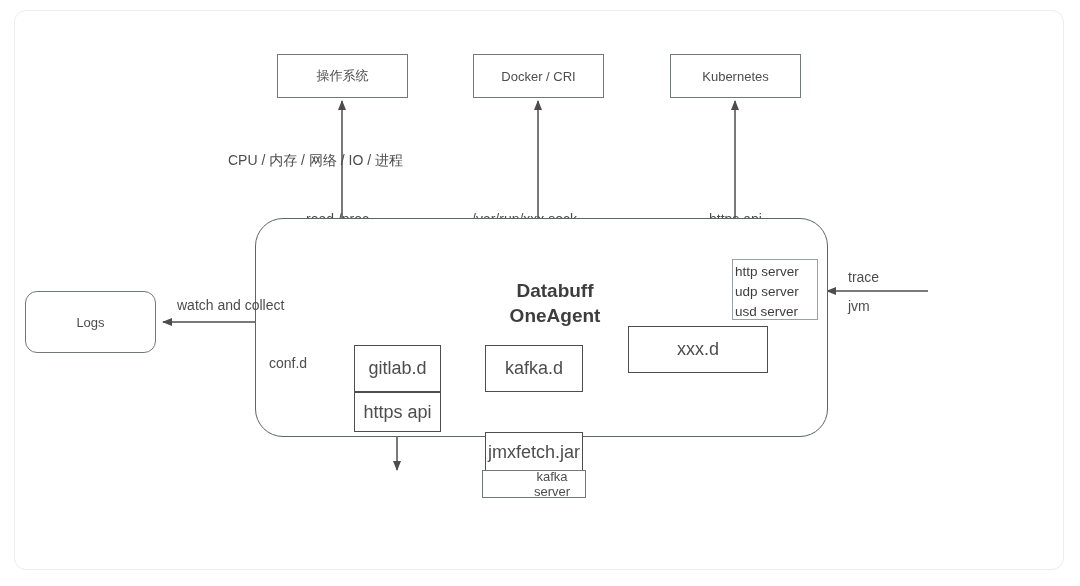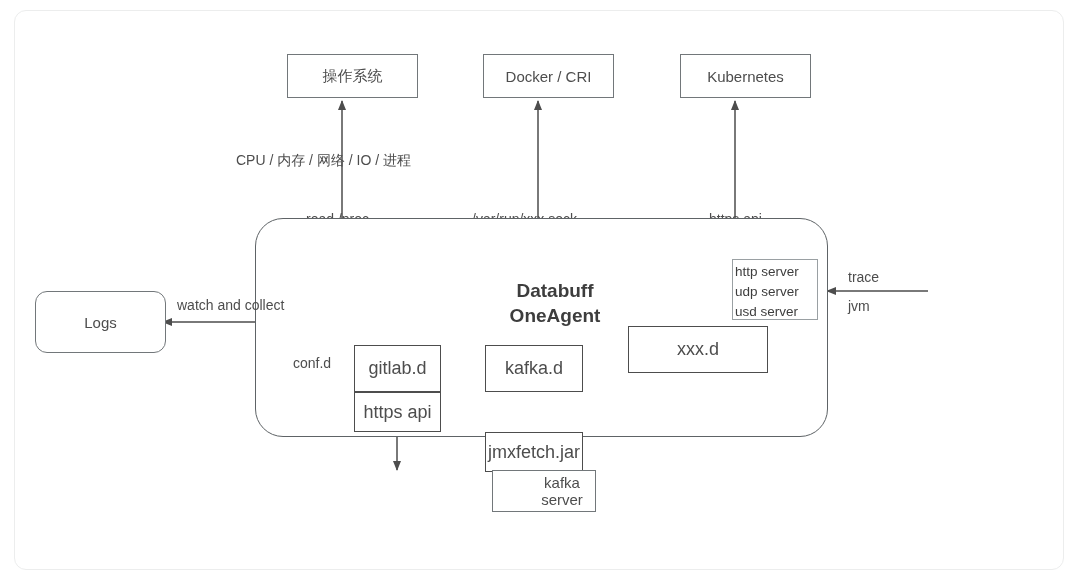--- a/index.html
+++ b/index.html
@@ -40,22 +40,21 @@
     box-sizing: border-box;
     display: flex;
     align-items: center;
     justify-content: center;
     text-align: center;
     color: #4d4d4d;
     background: #ffffff;
   }
   .rect-node {
     border: 1.6px solid #72777a;
-    font-size: 15px;
-    margin-left: 10px;
+    font-size: 13px;
   }
   .cell-node {
     border: 1.3px solid #4d4d4d;
     font-size: 18px;
     color: #4d4d4d;
   }
   .label {
     position: absolute;
     color: #4d4d4d;
     font-size: 14px;
@@ -140,21 +139,21 @@
   </div>
 
   <div class="node rect-node" id="docker-box" style="left:473px; top:54px; width:131px; height:44px;">
     <span>Docker / CRI</span>
   </div>
 
   <div class="node rect-node" id="k8s-box" style="left:670px; top:54px; width:131px; height:44px;">
     <span>Kubernetes</span>
   </div>
 
-  <div class="label" style="left:236px; top:152px;">CPU / 内存 / 网络 / IO / 进程</div>
+  <div class="label" style="left:228px; top:152px;">CPU / 内存 / 网络 / IO / 进程</div>
 
   <div class="label" style="left:306px; top:211px;">read /proc</div>
 
   <div class="label" style="left:472px; top:211px;">/var/run/xxx.sock</div>
 
   <div class="label" style="left:709px; top:211px;">https api</div>
 
   <div id="main-container"></div>
 
   <div id="agent-title">
@@ -172,38 +171,38 @@
     <span>Logs</span>
   </div>
 
   <div class="label" style="left:177px; top:297px;">watch and collect</div>
 
 
   <div class="label" style="left:848px; top:269px;">trace</div>
 
   <div class="label" style="left:848px; top:298px;">jvm</div>
 
-  <div class="label" style="left:269px; top:355px;margin-left:24px;">conf.d</div>
+  <div class="label" style="left:269px; top:355px;">conf.d</div>
 
   <div class="node cell-node" style="left:354px; top:345px; width:87px; height:47px;">
     <span>gitlab.d</span>
   </div>
   <div class="node cell-node" style="left:354px; top:392px; width:87px; height:40px;">
     <span>https api</span>
   </div>
 
   <div class="node cell-node" style="left:485px; top:345px; width:98px; height:47px;">
     <span>kafka.d</span>
   </div>
   <div class="node cell-node" style="left:485px; top:392px; width:98px; height:40px;margin-top:40px;">
     <span>jmxfetch.jar</span>
   </div>
 
   <div class="node cell-node" style="left:628px; top:326px; width:140px; height:47px;">
     <span>xxx.d</span>
   </div>
 
 
-  <div class="node rect-node" style="left:482px; top:470px; width:104px; height:42px;padding-left:36px;">
+  <div class="node rect-node" style="left:482px; top:470px; width:104px; height:28px;padding-left:36px;">
     <span>kafka server</span>
   </div>
 
 </div>
 
 </body></html>

